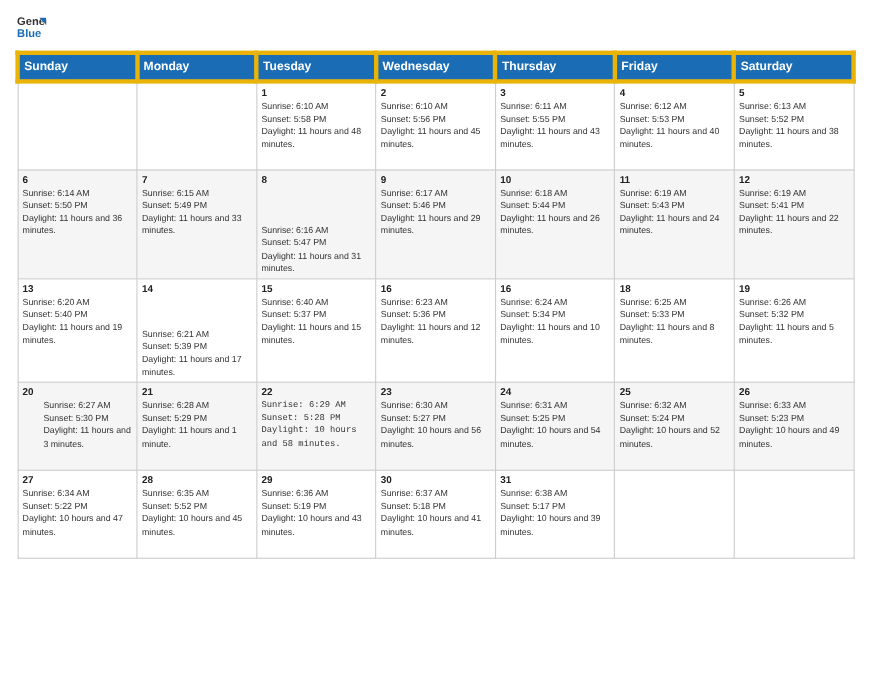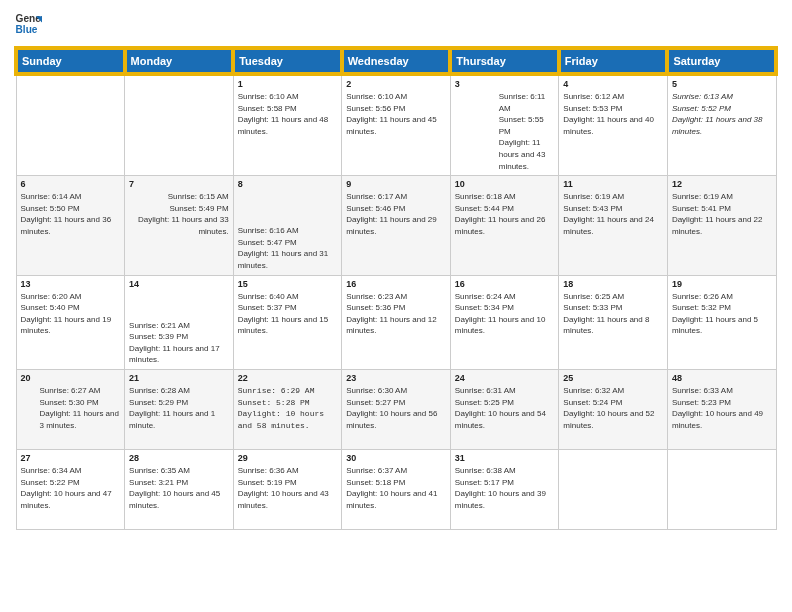--- a/index.html
+++ b/index.html
@@ -130,47 +130,47 @@
 Daylight: 11 hours and 48 minutes.</div>
           </td>
           <td>
             <span class="day-num">2</span>
             <div class="cell-info" style="white-space: pre-line;">Sunrise: 6:10 AM
 Sunset: 5:56 PM
 Daylight: 11 hours and 45 minutes.</div>
           </td>
           <td>
             <span class="day-num">3</span>
-            <div class="cell-info" style="white-space: pre-line; margin-left: 44px;">Sunrise: 6:11 AM
+            <div class="cell-info" style="white-space: pre-line;">Sunrise: 6:11 AM
 Sunset: 5:55 PM
 Daylight: 11 hours and 43 minutes.</div>
           </td>
           <td>
             <span class="day-num">4</span>
             <div class="cell-info" style="white-space: pre-line;">Sunrise: 6:12 AM
 Sunset: 5:53 PM
 Daylight: 11 hours and 40 minutes.</div>
           </td>
           <td>
             <span class="day-num">5</span>
-            <div class="cell-info" style="white-space: pre-line; font-style: italic;">Sunrise: 6:13 AM
+            <div class="cell-info" style="white-space: pre-line;">Sunrise: 6:13 AM
 Sunset: 5:52 PM
 Daylight: 11 hours and 38 minutes.</div>
           </td>
         </tr>
         <tr>
           <td>
             <span class="day-num">6</span>
             <div class="cell-info" style="white-space: pre-line;">Sunrise: 6:14 AM
 Sunset: 5:50 PM
 Daylight: 11 hours and 36 minutes.</div>
           </td>
           <td>
             <span class="day-num">7</span>
-            <div class="cell-info" style="white-space: pre-line; text-align: right;">Sunrise: 6:15 AM
+            <div class="cell-info" style="white-space: pre-line;">Sunrise: 6:15 AM
 Sunset: 5:49 PM
 Daylight: 11 hours and 33 minutes.</div>
           </td>
           <td>
             <span class="day-num">8</span>
             <div class="cell-info" style="white-space: pre-line; margin-top: 36px;">Sunrise: 6:16 AM
 Sunset: 5:47 PM
 Daylight: 11 hours and 31 minutes.</div>
           </td>
           <td>
@@ -273,37 +273,37 @@
 Sunset: 5:25 PM
 Daylight: 10 hours and 54 minutes.</div>
           </td>
           <td>
             <span class="day-num">25</span>
             <div class="cell-info" style="white-space: pre-line;">Sunrise: 6:32 AM
 Sunset: 5:24 PM
 Daylight: 10 hours and 52 minutes.</div>
           </td>
           <td>
-            <span class="day-num">48</span>
+            <span class="day-num">26</span>
             <div class="cell-info" style="white-space: pre-line;">Sunrise: 6:33 AM
 Sunset: 5:23 PM
 Daylight: 10 hours and 49 minutes.</div>
           </td>
         </tr>
         <tr>
           <td>
             <span class="day-num">27</span>
             <div class="cell-info" style="white-space: pre-line;">Sunrise: 6:34 AM
 Sunset: 5:22 PM
 Daylight: 10 hours and 47 minutes.</div>
           </td>
           <td>
             <span class="day-num">28</span>
             <div class="cell-info" style="white-space: pre-line;">Sunrise: 6:35 AM
-Sunset: 3:21 PM
+Sunset: 5:52 PM
 Daylight: 10 hours and 45 minutes.</div>
           </td>
           <td>
             <span class="day-num">29</span>
             <div class="cell-info" style="white-space: pre-line;">Sunrise: 6:36 AM
 Sunset: 5:19 PM
 Daylight: 10 hours and 43 minutes.</div>
           </td>
           <td>
             <span class="day-num">30</span>

